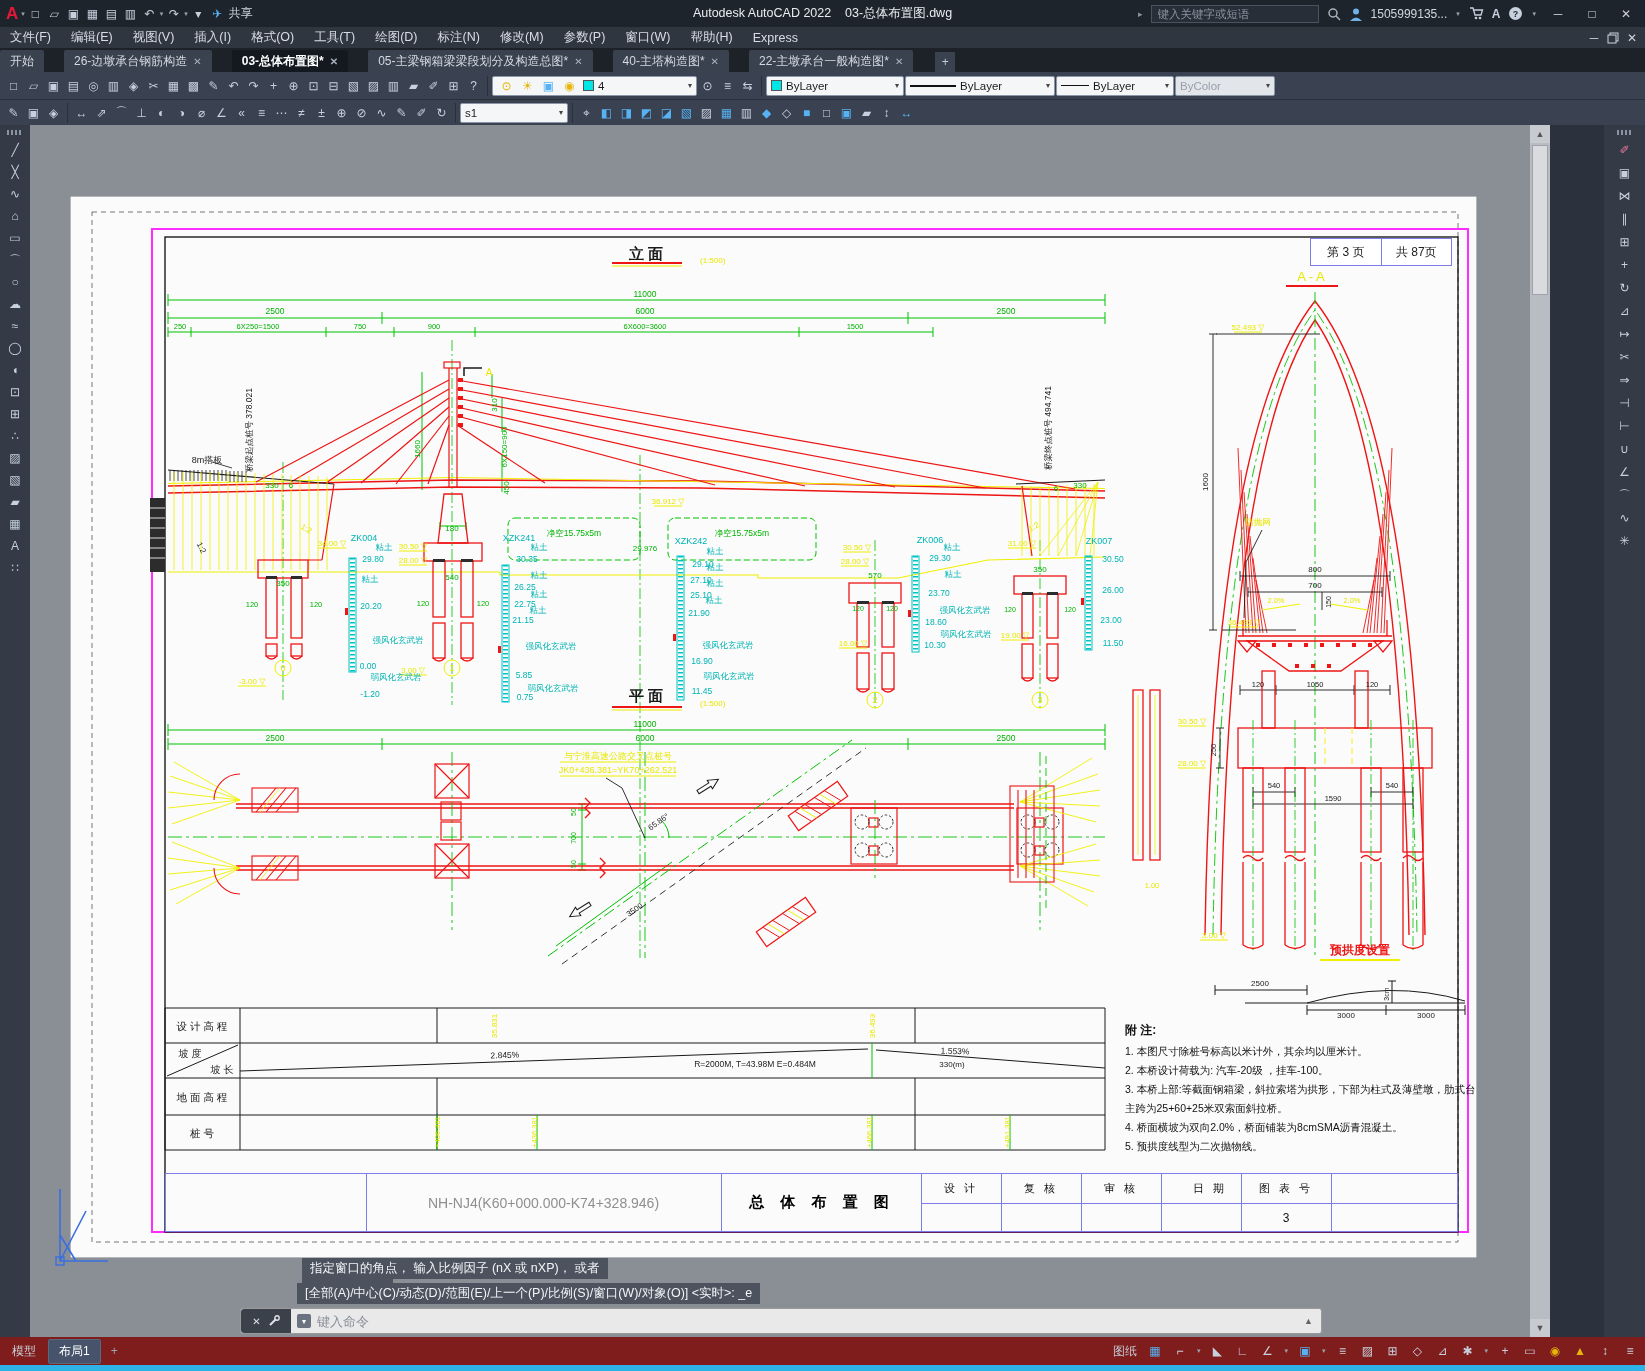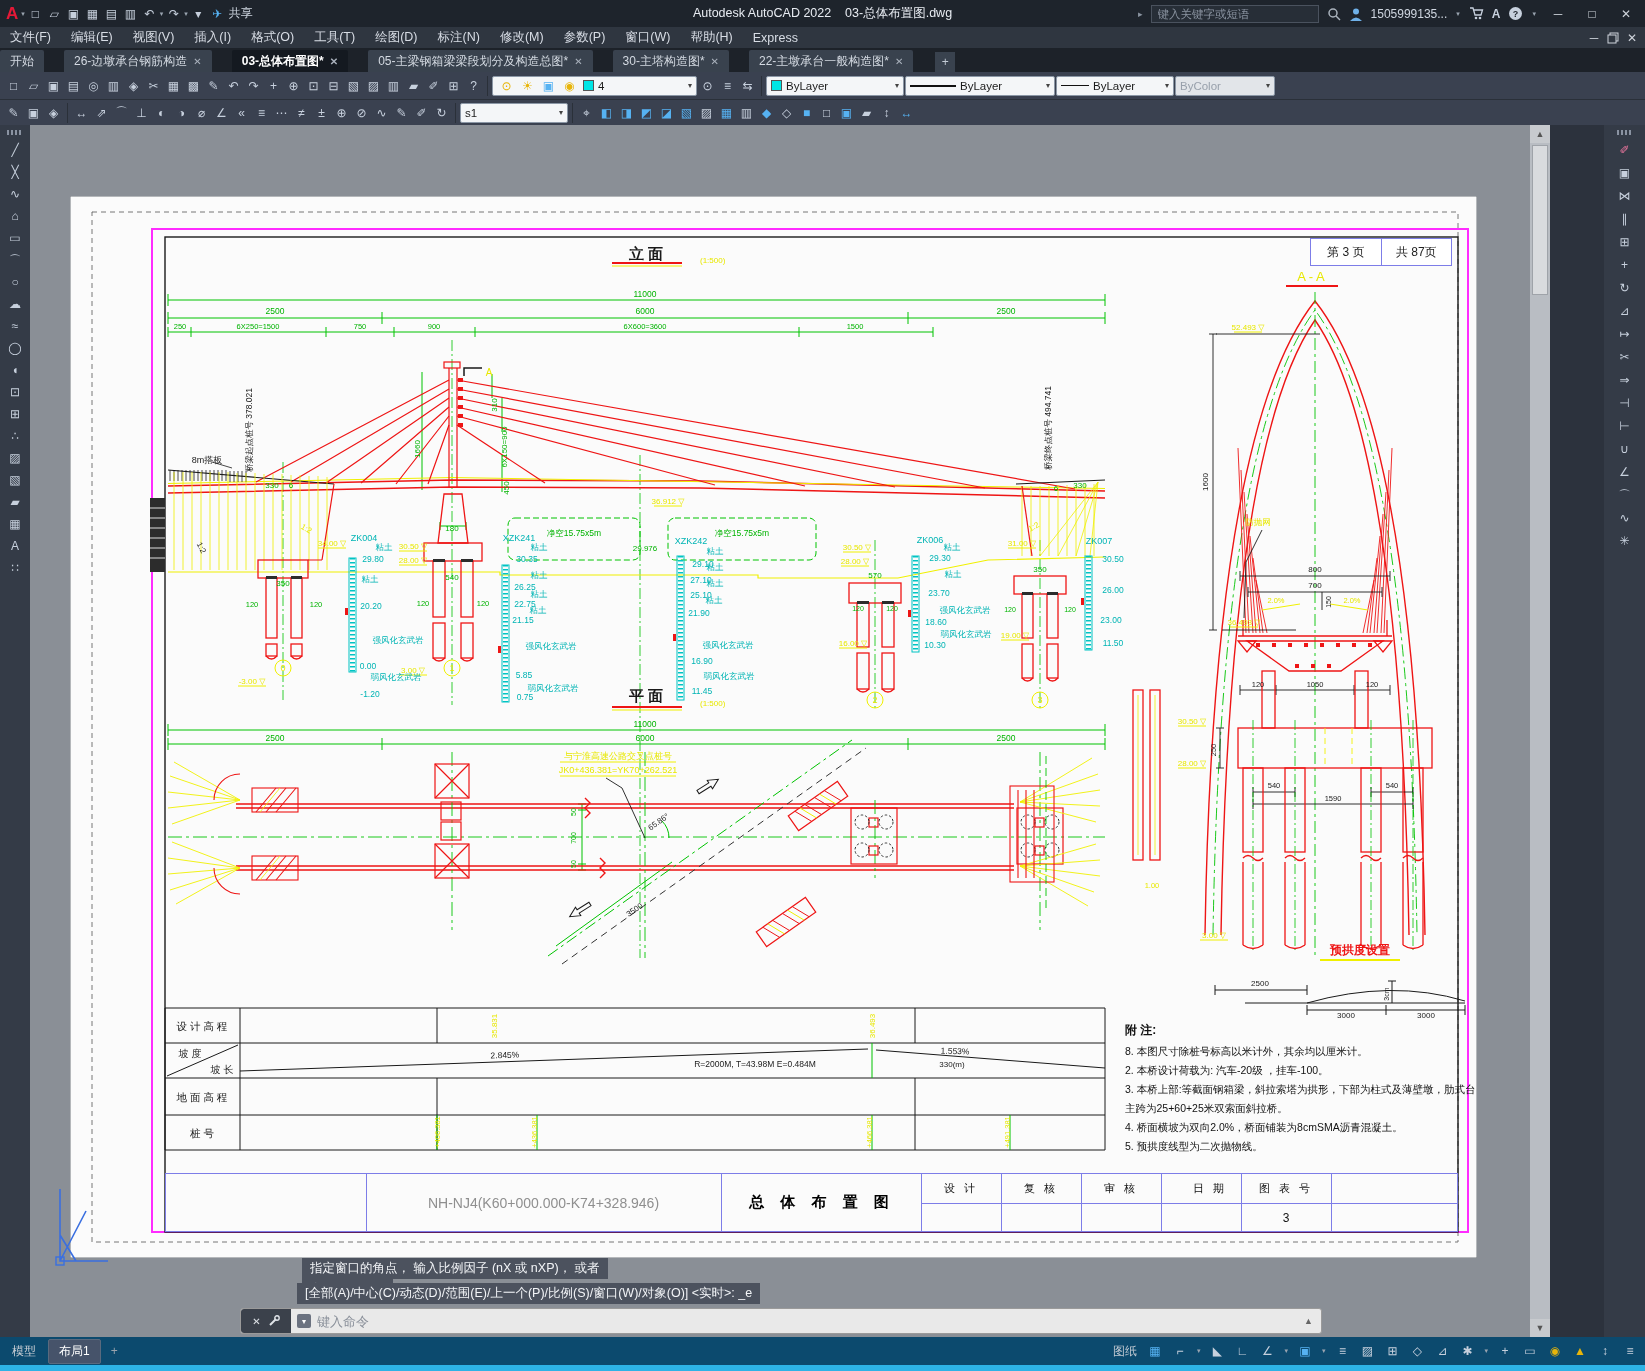--- a/index.html
+++ b/index.html
@@ -68,21 +68,21 @@
   #tb-sheetno{position:absolute;left:1075px;width:90px;top:29px;height:30px;display:flex;align-items:center;justify-content:center;font-size:12px;}
   
   .cmdchip{background:#4c525e;color:#f2f4f7;font-size:12.5px;padding:2px 8px;white-space:pre;width:fit-content;}
   #cmdbar{left:210px;top:1183px;width:1082px;height:26px;background:#e9e9e9;border:1px solid #9a9a9a;border-radius:3px;display:flex;align-items:center;}
   #cmd-mini{width:50px;height:24px;background:#3b414b;border-radius:3px 0 0 3px;display:flex;align-items:center;justify-content:center;gap:6px;color:#dfe3e8;}
   #cmd-input{flex:1;border:0;background:transparent;font-size:13px;color:#333;outline:none;padding-left:6px;}
   #cmd-input::placeholder{color:#8a909a;}
   #cmd-up{color:#666;font-size:9px;padding-right:8px;}
   .recent-ico{width:14px;height:14px;background:#6b7280;color:#fff;font-size:8px;display:inline-flex;align-items:center;justify-content:center;margin-left:6px;border-radius:2px;}
   
-  #statusbar{left:0;top:1337px;width:1645px;height:28px;background:#0c4a6e;display:flex;align-items:center;font-size:12px;color:#c8cdd4;}
+  #statusbar{left:0;top:1337px;width:1645px;height:28px;background:#7f1d1d;display:flex;align-items:center;font-size:12px;color:#c8cdd4;}
   #sb-model{padding:0 12px;}
   #sb-layout{padding:3px 10px;background:#46536a;border:1px solid #5a6a7e;color:#fff;border-radius:2px;}
   #sb-plus{padding:0 10px;color:#9aa3ad;}
   #sb-right{position:absolute;right:6px;display:flex;align-items:center;gap:7px;}
   #sb-right .ticon{width:18px;height:18px;font-size:12px;}
   #paper-label{color:#c2c9d2;font-size:12px;margin-right:2px;}
   #bottomstrip{left:0;top:1365px;width:1645px;height:6px;background:#2db3e6;}
   text{font-family:"Liberation Sans",sans-serif;}
 </style>
 </head>
@@ -176,21 +176,21 @@
       </div>
       <div class="ftab active">
         <span>03-总体布置图*</span>
         <span class="tab-x">✕</span>
       </div>
       <div class="ftab">
         <span>05-主梁钢箱梁梁段划分及构造总图*</span>
         <span class="tab-x">✕</span>
       </div>
       <div class="ftab">
-        <span>30-主塔构造图*</span>
+        <span>40-主塔构造图*</span>
         <span class="tab-x">✕</span>
       </div>
       <div class="ftab">
         <span>22-主墩承台一般构造图*</span>
         <span class="tab-x">✕</span>
       </div>
       <span class="newtab">+</span>
     </div>
 
   <div id="toolbar1" class="abs">
@@ -818,21 +818,21 @@
     </svg>
 
     <div id="pagebox" class="abs">
       <div>第 3 页</div>
       <div>共 87页</div>
     </div>
 
     <div id="notes" class="abs">
       <div class="title">附 注:</div>
       <div id="notes-lines">
-          <div class="note-line">8. 本图尺寸除桩号标高以米计外，其余均以厘米计。</div>
+          <div class="note-line">1. 本图尺寸除桩号标高以米计外，其余均以厘米计。</div>
           <div class="note-line">2. 本桥设计荷载为: 汽车-20级 ，挂车-100。</div>
           <div class="note-line">3. 本桥上部:等截面钢箱梁，斜拉索塔为拱形，下部为柱式及薄壁墩，肋式台，桩基础。</div>
           <div class="note-line">    主跨为25+60+25米双索面斜拉桥。</div>
           <div class="note-line">4. 桥面横坡为双向2.0%，桥面铺装为8cmSMA沥青混凝土。</div>
           <div class="note-line">5. 预拱度线型为二次抛物线。</div>
         </div>
     </div>
 
     <div id="tblock" class="abs">
       <div class="tb-v" style="left:200px;"></div>

